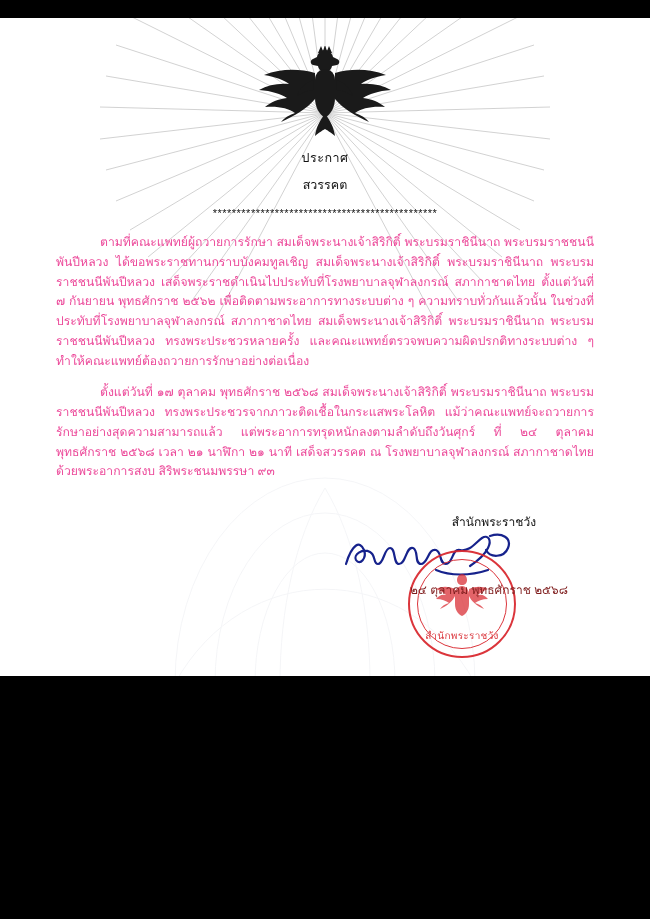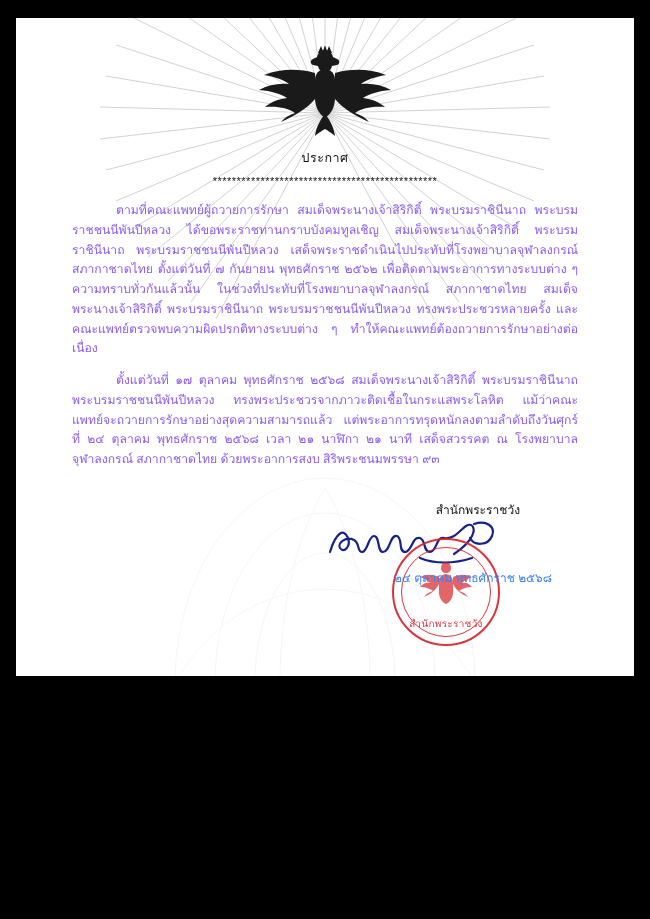--- a/index.html
+++ b/index.html
@@ -11,21 +11,21 @@
     width: 650px;
     height: 919px;
     font-family: "Liberation Sans", sans-serif;
   }
   .page-frame {
     position: relative;
     width: 650px;
     height: 694px;
     background: #000000;
     box-sizing: border-box;
-    padding: 18px 16px;
+    padding: 18px 0;
   }
   .paper {
     position: relative;
     width: 100%;
     height: 100%;
     background: #ffffff;
     overflow: hidden;
     box-sizing: border-box;
     padding: 14px 56px 20px 56px;
   }
@@ -89,21 +89,21 @@
     font-size: 11px;
     letter-spacing: 0.5px;
     margin: 6px 0 14px 0;
     white-space: nowrap;
     overflow: hidden;
   }
 
   
   .body-text {
     position: relative;
-    color: #8b5cf6;
+    color: #ec4899;
     font-size: 12.2px;
     line-height: 1.62;
   }
   .body-text p {
     margin: 0 0 12px 0;
     text-indent: 44px;
     text-align: justify;
     text-justify: inter-word;
   }
 
@@ -118,21 +118,21 @@
     right: 58px;
     top: 0;
     font-size: 12px;
     color: #111111;
   }
   .sign-date {
     position: absolute;
     right: 26px;
     top: 68px;
     font-size: 12px;
-    color: #3b82f6;
+    color: #7f1d1d;
   }
   .signature {
     position: absolute;
     right: 64px;
     top: 14px;
     width: 190px;
     height: 58px;
     color: #16228c;
   }
   .seal {
@@ -248,20 +248,21 @@
           <path d="M75 68 C70 74 66 82 65 90 C70 86 73 84 75 83 C77 84 80 86 85 90 C84 82 80 74 75 68z"></path>
 
           <path d="M64 34 C56 36 50 42 47 50 C53 46 58 44 63 44z"></path>
           <path d="M86 34 C94 36 100 42 103 50 C97 46 92 44 87 44z"></path>
         </g>
       </svg>
     </div>
 
     <div class="doc-head">
       <div class="line1">ประกาศ</div>
+      <div class="line3">สวรรคต</div>
     </div>
 
     <div class="stars">***********************************************</div>
 
     <div class="body-text">
       <p>ตามที่คณะแพทย์ผู้ถวายการรักษา สมเด็จพระนางเจ้าสิริกิติ์ พระบรมราชินีนาถ พระบรมราชชนนีพันปีหลวง ได้ขอพระราชทานกราบบังคมทูลเชิญ สมเด็จพระนางเจ้าสิริกิติ์ พระบรมราชินีนาถ พระบรมราชชนนีพันปีหลวง เสด็จพระราชดำเนินไปประทับที่โรงพยาบาลจุฬาลงกรณ์ สภากาชาดไทย ตั้งแต่วันที่ ๗ กันยายน พุทธศักราช ๒๕๖๒ เพื่อติดตามพระอาการทางระบบต่าง ๆ ความทราบทั่วกันแล้วนั้น ในช่วงที่ประทับที่โรงพยาบาลจุฬาลงกรณ์ สภากาชาดไทย สมเด็จพระนางเจ้าสิริกิติ์ พระบรมราชินีนาถ พระบรมราชชนนีพันปีหลวง ทรงพระประชวรหลายครั้ง และคณะแพทย์ตรวจพบความผิดปรกติทางระบบต่าง ๆ ทำให้คณะแพทย์ต้องถวายการรักษาอย่างต่อเนื่อง</p>
       <p>ตั้งแต่วันที่ ๑๗ ตุลาคม พุทธศักราช ๒๕๖๘ สมเด็จพระนางเจ้าสิริกิติ์ พระบรมราชินีนาถ พระบรมราชชนนีพันปีหลวง ทรงพระประชวรจากภาวะติดเชื้อในกระแสพระโลหิต แม้ว่าคณะแพทย์จะถวายการรักษาอย่างสุดความสามารถแล้ว แต่พระอาการทรุดหนักลงตามลำดับถึงวันศุกร์ ที่ ๒๔ ตุลาคม พุทธศักราช ๒๕๖๘ เวลา ๒๑ นาฬิกา ๒๑ นาที เสด็จสวรรคต ณ โรงพยาบาลจุฬาลงกรณ์ สภากาชาดไทย ด้วยพระอาการสงบ สิริพระชนมพรรษา ๙๓</p>
     </div>
 
     <div class="sign-block">

